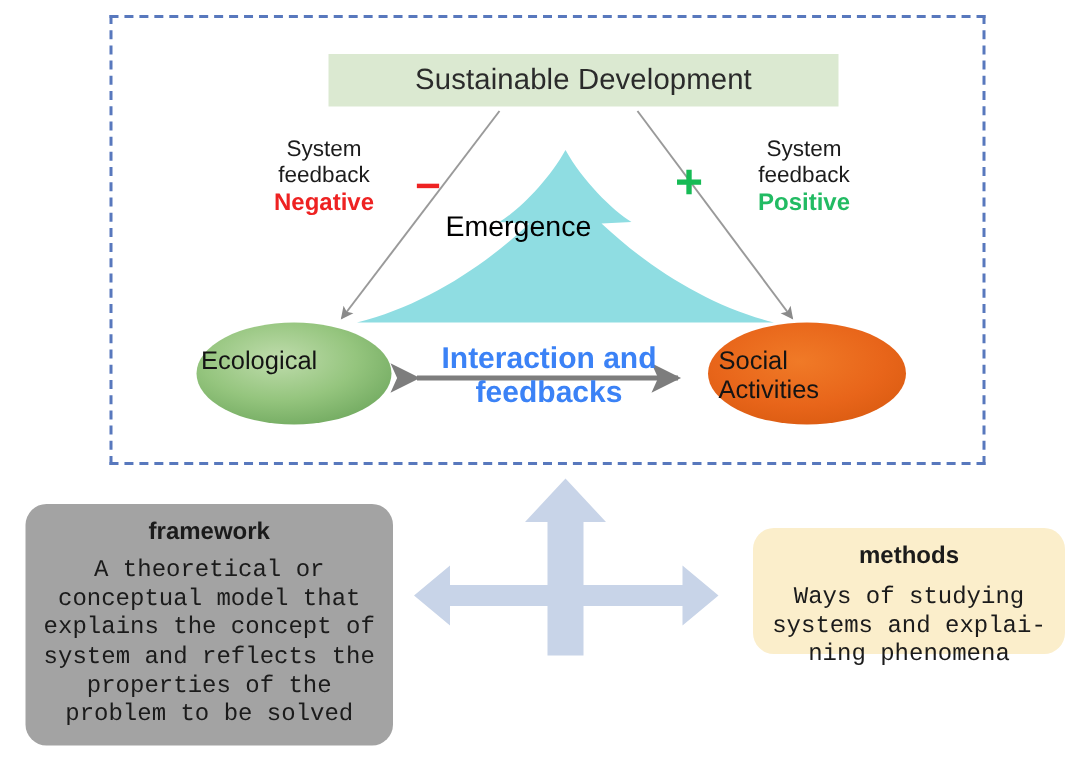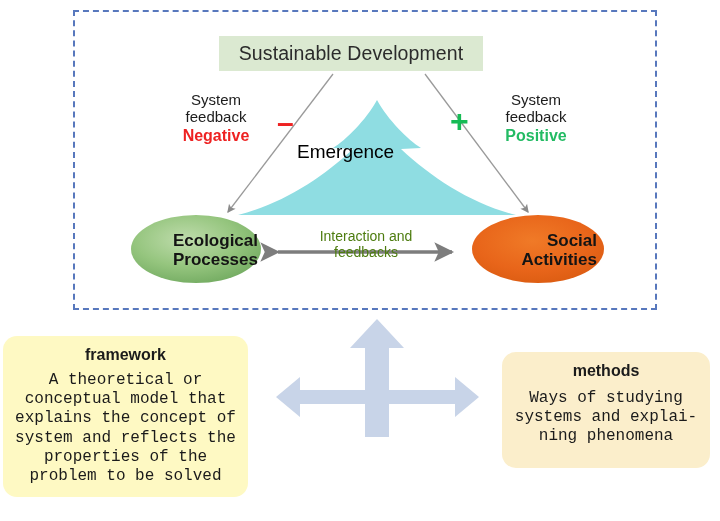--- a/index.html
+++ b/index.html
@@ -32,21 +32,21 @@
     height: 300px;
     border: 2px dashed #5878bd;
     box-sizing: border-box;
   }
 
   
   .sd-banner {
     position: absolute;
     left: 219px;
     top: 36px;
-    width: 264px;
+    width: 340px;
     height: 35px;
     background: #dbe9d1;
     display: flex;
     align-items: center;
     justify-content: center;
   }
   .sd-banner span {
     font-size: 19.5px;
     color: #2b2b2b;
     letter-spacing: .1px;
@@ -106,31 +106,32 @@
     color: #000000;
   }
 
   
   .interaction-label {
     position: absolute;
     left: 283px;
     top: 228px;
     width: 166px;
     text-align: center;
-    font-size: 14px;
+    font-size: 20px;
     line-height: 1.15;
-    color: #4d7c0f;
+    color: #3b82f6;
+    font-weight: bold;
   }
   .interaction-label span { display: block; }
 
   
   .node-label {
     position: absolute;
-    text-align: right;
-    font-weight: bold;
+    text-align: left;
+    font-weight: normal;
     font-size: 17px;
     line-height: 1.14;
     color: #141414;
   }
   .node-label span { display: block; }
   .label-eco    { left: 134px; top: 231px; width: 124px; }
   .label-social { left: 479px; top: 231px; width: 118px; }
 
   
   .card {
@@ -145,33 +146,33 @@
     font-weight: bold;
     font-size: 16px;
   }
   .card .card-body {
     display: block;
     font-size: 16px;
     line-height: 1.2;
     font-family: Liberation Mono, monospace;
   }
   .card-framework {
-    left: 3px;
+    left: 17px;
     top: 336px;
     width: 245px;
     height: 161px;
-    background: #fef9c3;
+    background: #a3a3a3;
     padding: 10px 8px 0 8px;
   }
   .card-framework .card-body { margin-top: 7px; }
   .card-methods {
     left: 502px;
     top: 352px;
     width: 208px;
-    height: 116px;
+    height: 84px;
     background: #fbeecb;
     padding: 10px 8px 0 8px;
   }
   .card-methods .card-body { margin-top: 9px; }
 </style>
 </head>
 <body>
 
 <div id="canvas">
 
@@ -242,21 +243,20 @@
 
   <div class="emergence-label">Emergence</div>
 
   <div class="interaction-label">
     <span>Interaction and</span>
     <span>feedbacks</span>
   </div>
 
   <div class="node-label label-eco">
     <span>Ecological</span>
-    <span>Processes</span>
   </div>
   <div class="node-label label-social">
     <span>Social</span>
     <span>Activities</span>
   </div>
 
   <div class="card card-framework">
     <span class="card-title">framework</span>
     <span class="card-body">A theoretical or conceptual model that explains the concept of system and reflects the properties of the problem to be solved</span>
   </div>

